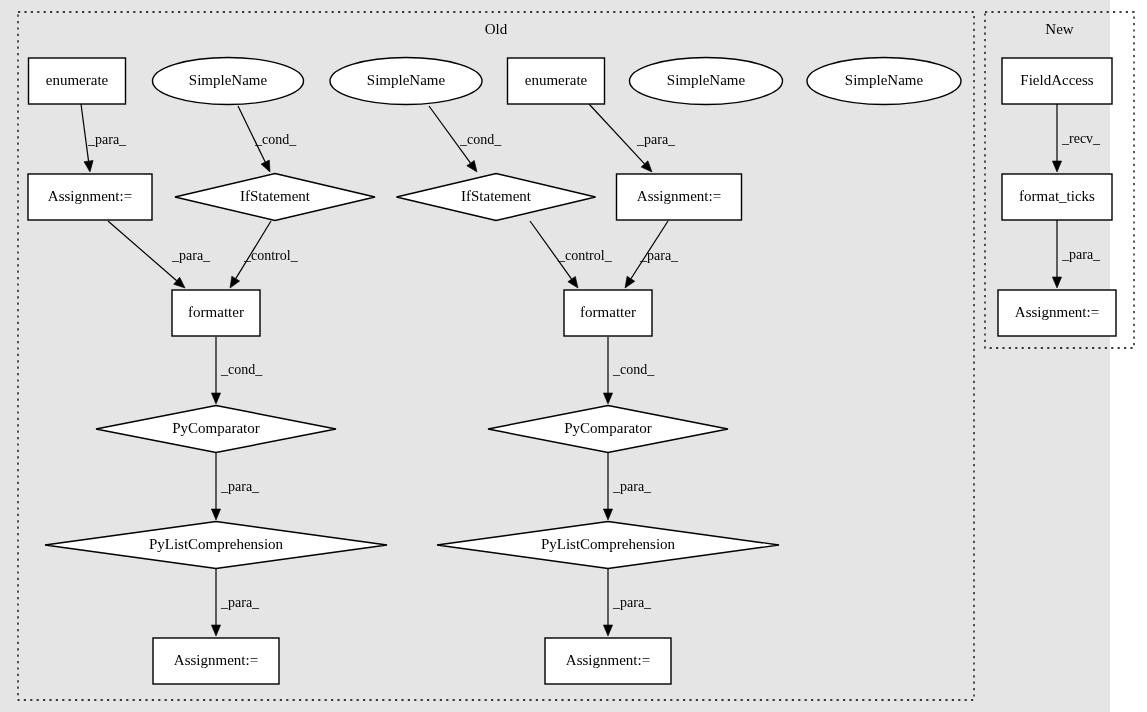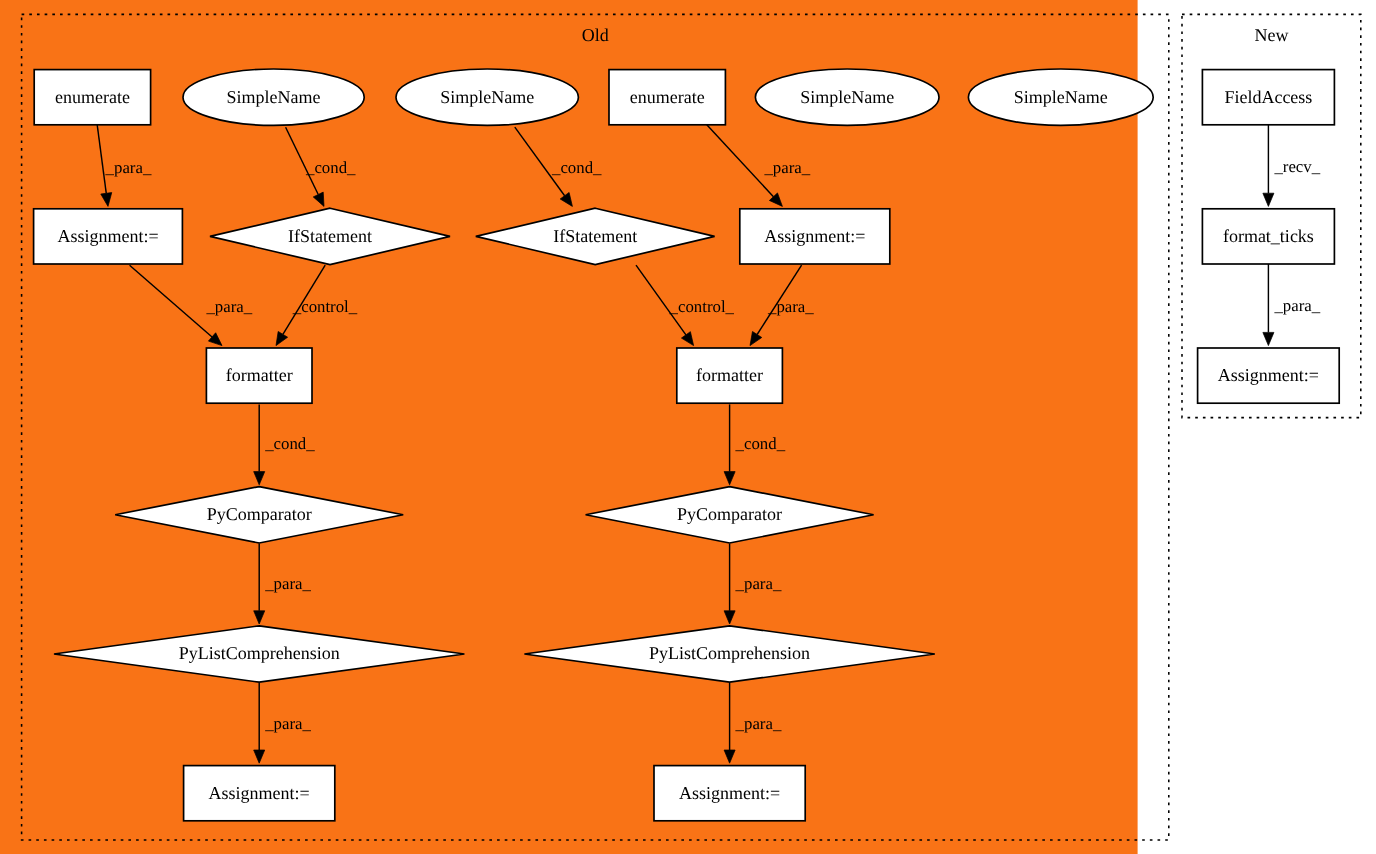--- a/index.html
+++ b/index.html
@@ -2,23 +2,23 @@
 <html><head>
 <meta charset="utf-8">
 <style>
   html, body {
     margin: 0;
     padding: 0;
     background: #ffffff;
   }
   #canvas {
     position: relative;
-    width: 948px;
+    width: 1110px;
     height: 712px;
-    background: #f97316;
+    background: #e5e5e5;
     font-family: "Liberation Serif", "DejaVu Serif", serif;
   }
   svg#graph {
     display: block;
     width: 1147px;
     height: 712px;
   }
   .node-shape {
     fill: #ffffff;
     stroke: #000000;

